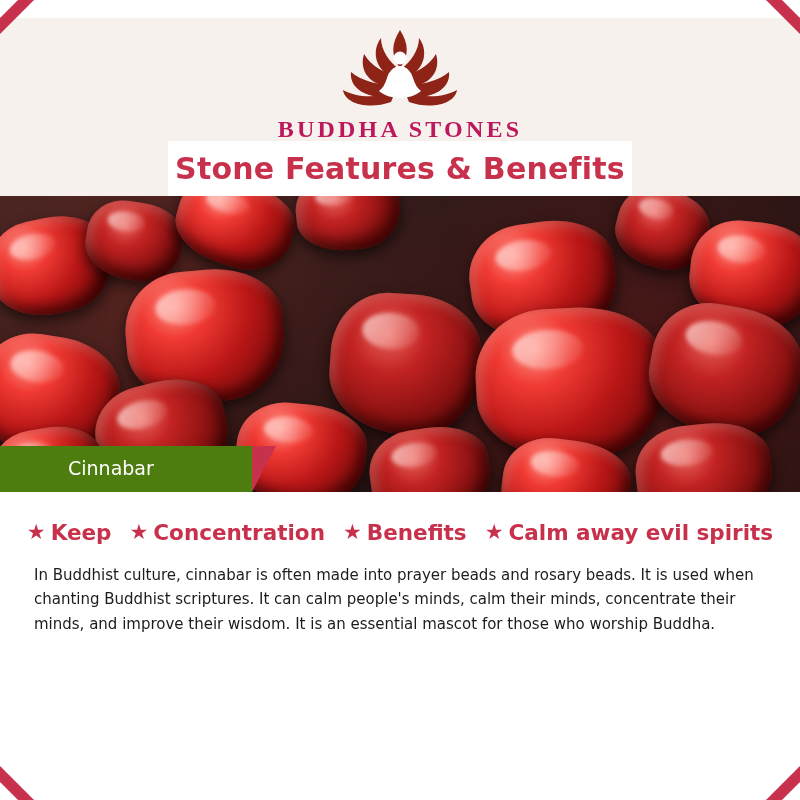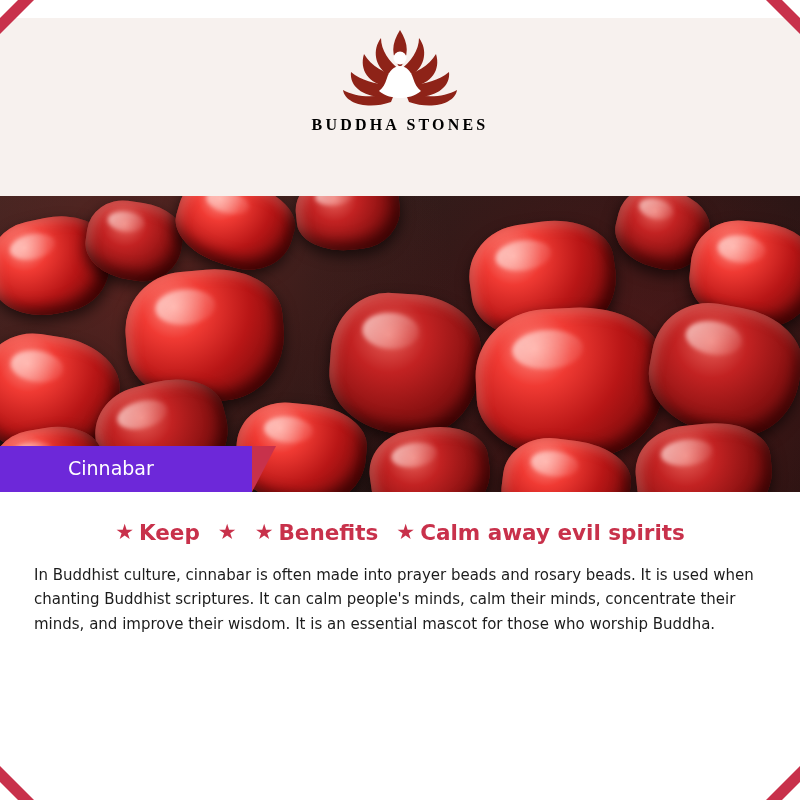--- a/index.html
+++ b/index.html
@@ -91,24 +91,24 @@
     left: 0;
     width: 800px;
     text-align: center;
   }
   .logo-mark {
     display: block;
     margin: 0 auto;
   }
   .brand-name {
     margin-top: 4px;
-    font-size: 16px;
+    font-size: 24px;
     letter-spacing: 3.2px;
     font-weight: bold;
-    color: #000000;
+    color: #be185d;
     font-family: "Liberation Serif", serif;
   }
 
   
   .title-banner {
     position: absolute;
     top: 141px;
     left: 168px;
     width: 464px;
     height: 55px;
@@ -169,21 +169,21 @@
       radial-gradient(circle at 38% 30%, #e8615a 0%, #c22222 28%, #8d1212 60%, #520808 100%);
   }
 
   
   .label-ribbon {
     position: absolute;
     top: 446px;
     left: 0;
     width: 252px;
     height: 46px;
-    background: #6d28d9;
+    background: #4d7c0f;
     z-index: 3;
     text-align: center;
   }
   .label-ribbon::after {
     content: "";
     position: absolute;
     top: 0;
     right: -24px;
     width: 0;
     height: 0;
@@ -278,20 +278,23 @@
         <g fill="#ffffff">
 
           <circle cx="75" cy="32" r="6.5"></circle>
           <path d="M75 40 C69 40 64 45 62 52 C60 58 58 62 54 65 L96 65 C92 62 90 58 88 52 C86 45 81 40 75 40 Z"></path>
           <path d="M54 65 C60 70 68 72 75 72 C82 72 90 70 96 65 Z"></path>
         </g>
       </svg>
       <div class="brand-name">BUDDHA STONES</div>
     </div>
 
+    <div class="title-banner">
+      <span class="title-banner-text">Stone Features &amp; Benefits</span>
+    </div>
   </div>
 
   <div class="photo">
     <div class="photo-bg"></div>
 
     <div class="stone" style="left:-10px;  top:22px;  width:120px; height:96px;  transform:rotate(-12deg);"></div>
     <div class="stone d" style="left:86px;  top:6px;   width:96px;  height:78px;  transform:rotate(8deg);"></div>
     <div class="stone" style="left:176px; top:-14px; width:118px; height:84px;  transform:rotate(16deg);"></div>
     <div class="stone d" style="left:296px; top:-22px; width:104px; height:76px;  transform:rotate(-6deg);"></div>
     <div class="stone" style="left:470px; top:26px;  width:146px; height:116px; transform:rotate(-8deg);"></div>
@@ -317,20 +320,21 @@
   </div>
 
   <div class="body-area">
     <div class="benefits-row">
       <div class="benefit">
         <span class="star">★</span>
         <span>Keep</span>
       </div>
       <div class="benefit">
         <span class="star">★</span>
+        <span>Concentration</span>
       </div>
       <div class="benefit">
         <span class="star">★</span>
         <span>Benefits</span>
       </div>
       <div class="benefit">
         <span class="star">★</span>
         <span>Calm away evil spirits</span>
       </div>
     </div>

